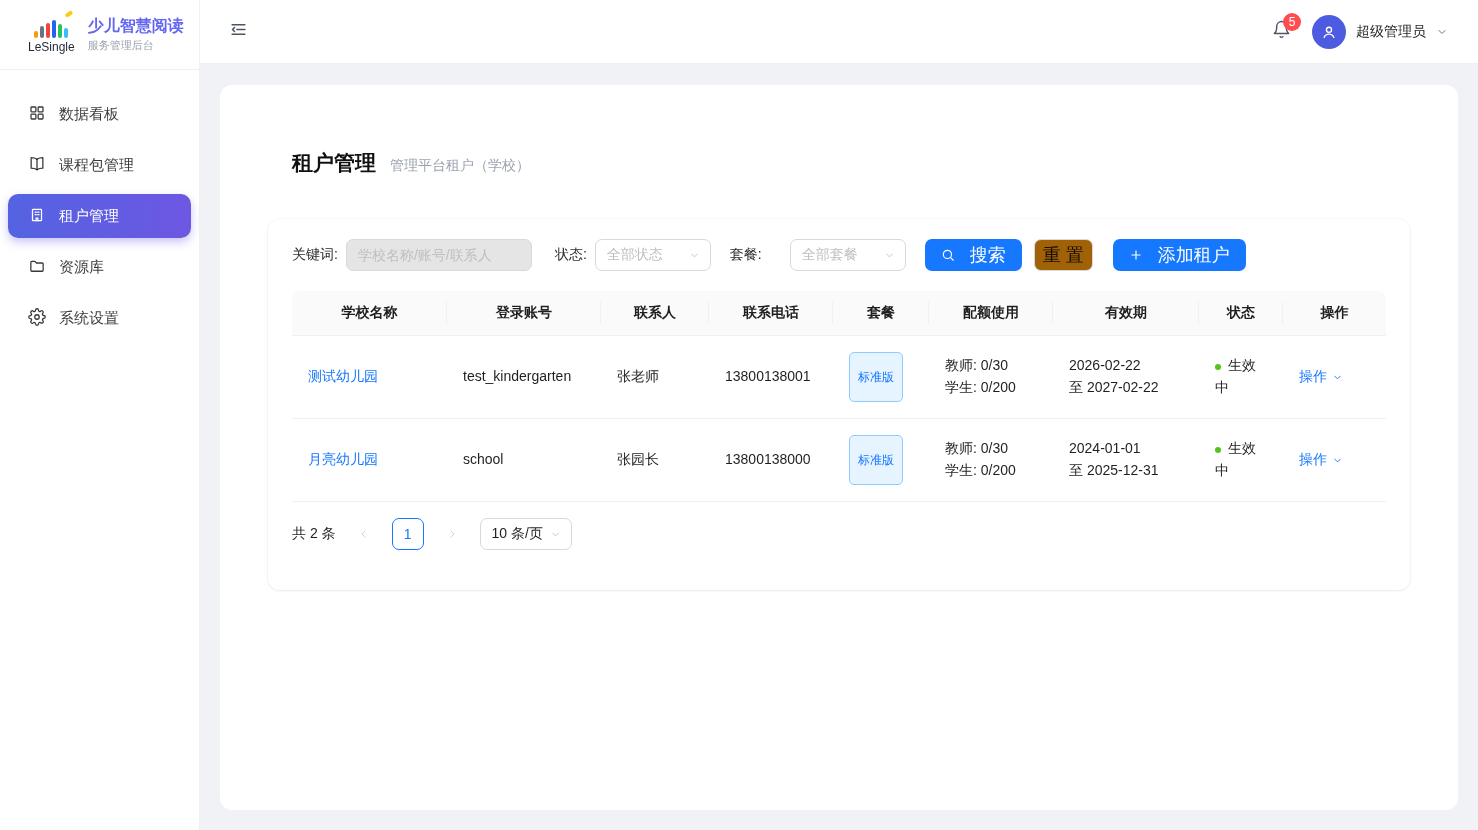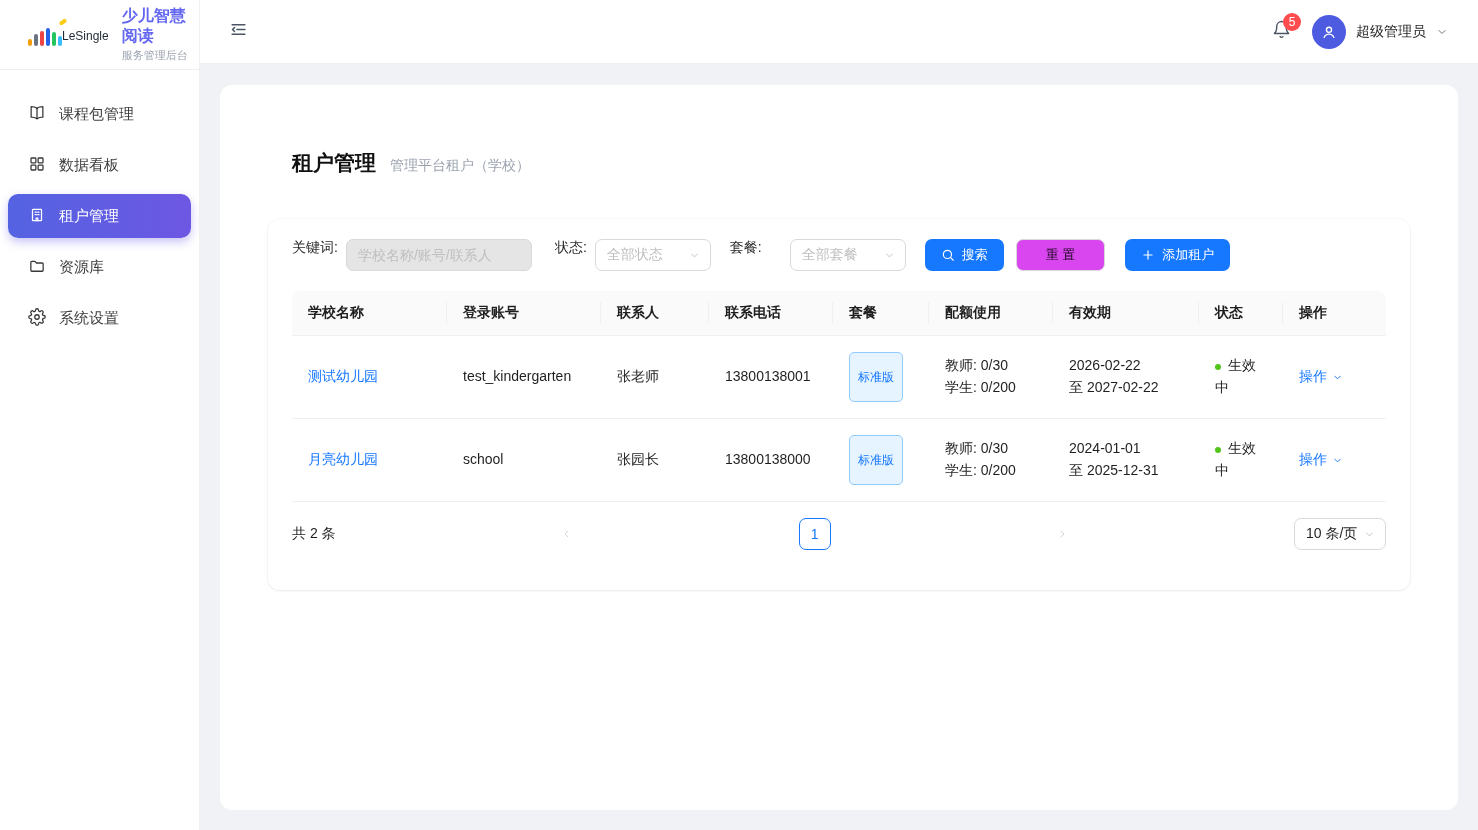--- a/index.html
+++ b/index.html
@@ -2,21 +2,21 @@
 <html><head>
 <meta charset="utf-8">
 <style>
   * { margin:0; padding:0; box-sizing:border-box; }
   html,body { width:1478px; height:830px; font-family:"Liberation Sans","DejaVu Sans",sans-serif; color:rgba(0,0,0,0.88); background:#f0f2f5; overflow:hidden; }
   .app { display:flex; width:100%; height:100%; }
 
   
   .sidebar { width:200px; background:#fff; border-right:1px solid #f0f0f0; flex-shrink:0; display:flex; flex-direction:column; }
   .brand { height:70px; border-bottom:1px solid #f0f0f0; display:flex; align-items:center; padding-left:28px; gap:13px; }
-  .logo-mark { display:flex; flex-direction:row; align-items:center;justify-content:flex-end; }
+  .logo-mark { display:flex; flex-direction:column; align-items:center;justify-content:flex-end; }
   .logo-bars { display:flex; align-items:flex-end; gap:2px; height:22px; position:relative; }
   .logo-bars i { display:block; width:4px; border-radius:2px; }
   .logo-bars .b1{height:7px;background:#f59e0b;}
   .logo-bars .b2{height:12px;background:#6b7280;}
   .logo-bars .b3{height:15px;background:#ef4444;}
   .logo-bars .b4{height:18px;background:#2563eb;}
   .logo-bars .b5{height:14px;background:#22c55e;}
   .logo-bars .b6{height:10px;background:#38bdf8;}
   .logo-leaf { position:absolute; right:-5px; top:-4px; width:8px; height:4px; background:#facc15; border-radius:3px; transform:rotate(-35deg); }
   .logo-word { font-size:12px; color:#1f2937; margin-top:2px; letter-spacing:0; }
@@ -45,52 +45,52 @@
 
   .content { flex:1; padding:21px 20px 20px 20px; overflow:hidden; }
   .card { background:#fff; border-radius:12px; height:100%; padding:64px 48px 0 48px; }
   .page-head { display:flex; align-items:baseline; gap:14px; padding-left:24px; margin-bottom:42px; }
   .page-title { font-size:21px; font-weight:bold; color:#111; }
   .page-sub { font-size:14px; color:#9ca3af; }
 
   .panel { background:#fff; border-radius:12px; box-shadow:0 1px 3px rgba(0,0,0,0.07), 0 0 0 1px rgba(0,0,0,0.02); padding:20px 24px 40px 24px; }
 
   
-  .filters { display:flex; align-items:flex-start; margin-bottom:20px; }
+  .filters { display:flex; align-items:center; margin-bottom:20px; }
   .f-label { font-size:14px; color:rgba(0,0,0,0.85); margin-right:8px; white-space:nowrap; }
   .text-input { width:186px; height:32px; border:1px solid #d9d9d9; border-radius:7px; padding:0 11px; font-size:14px; font-family:inherit; color:rgba(0,0,0,0.88); background:#e5e5e5; }
   .text-input::placeholder { color:#bfbfbf; }
   .select { height:32px; border:1px solid #d9d9d9; border-radius:7px; background:#fff; display:flex; align-items:center; justify-content:space-between; padding:0 10px 0 11px; font-size:14px; color:#bfbfbf; cursor:pointer; }
   .select .caret { stroke:#bfbfbf; width:11px; height:11px; }
   .sel-status { width:116px; margin-right:19px; }
   .sel-plan { width:116px; margin-right:19px;margin-left:20px; }
   .gap-a { margin-right:23px; }
-  .btn { height:32px; border-radius:7px; font-size:13px; font-family:inherit; display:flex; align-items:center; justify-content:center; gap:7px; cursor:pointer; border:none; white-space:nowrap; }
+  .btn { height:32px; border-radius:7px; font-size:18px; font-family:inherit; display:flex; align-items:center; justify-content:center; gap:15px; cursor:pointer; border:none; white-space:nowrap; }
   .btn svg { width:14px; height:14px; stroke:currentColor; fill:none; stroke-width:2; stroke-linecap:round; }
   .btn-primary { background:#1677ff; color:#fff; padding:0 16px; }
-  .btn-default { background:#d946ef; color:rgba(0,0,0,0.88); border:1px solid #d9d9d9; padding:0 29px; margin-left:12px; }
+  .btn-default { background:#a16207; color:rgba(0,0,0,0.88); border:1px solid #d9d9d9; padding:0 8px; margin-left:12px; }
   .btn-add { margin-left:20px; padding:0 16px; }
 
   
   table { width:100%; border-collapse:separate; border-spacing:0; table-layout:fixed; font-size:14px; }
-  th { background:#fafafa; font-weight:bold; text-align:left; padding:13px 16px; color:rgba(0,0,0,0.88); position:relative; border-bottom:1px solid #f0f0f0; }
+  th { background:#fafafa; font-weight:bold; text-align:center; padding:13px 16px; color:rgba(0,0,0,0.88); position:relative; border-bottom:1px solid #f0f0f0; }
   th:first-child { border-top-left-radius:8px; }
   th:last-child { border-top-right-radius:8px; }
   th:not(:last-child)::after { content:""; position:absolute; right:0; top:50%; transform:translateY(-50%); width:1px; height:22px; background:#f0f0f0; }
   td { padding:16px; border-bottom:1px solid #f0f0f0; vertical-align:middle; line-height:1.55; }
   .link { color:#1677ff; text-decoration:none; cursor:pointer; }
   .tag { display:inline-block; font-size:12px; color:#1677ff; background:#e6f4ff; border:1px solid #91caff; border-radius:5px; padding:15px 8px; line-height:1.5; }
   .quota div, .validity div { white-space:nowrap; }
   .status-cell { width:50px; }
   .status-dot { display:inline-block; width:6px; height:6px; border-radius:50%; background:#52c41a; margin-right:7px; vertical-align:middle; }
   .op-link { color:#1677ff; display:inline-flex; align-items:center; gap:5px; cursor:pointer; }
   .op-link .caret { stroke:#1677ff; width:11px; height:11px; }
 
   
-  .pagination { display:flex; align-items:center; justify-content:space-between; gap:14px; margin-top:16px; }
+  .pagination { display:flex; align-items:center; justify-content:flex-start; gap:14px; margin-top:16px; }
   .pg-total { font-size:14px; }
   .pg-arrow { width:28px; height:28px; display:flex; align-items:center; justify-content:center; cursor:pointer; color:#d0d3d8; }
   .pg-arrow svg { width:12px; height:12px; stroke:currentColor; fill:none; stroke-width:2; stroke-linecap:round; stroke-linejoin:round; }
   .pg-page { width:32px; height:32px; border:1px solid #1677ff; color:#1677ff; border-radius:7px; display:flex; align-items:center; justify-content:center; font-size:14px; cursor:pointer; background:#fff; }
   .pg-size { width:92px; height:32px; color:rgba(0,0,0,0.88); }
 </style>
 </head>
 <body>
 
 <div class="app">
@@ -112,36 +112,36 @@
       <div class="brand-text">
         <div class="t">少儿智慧阅读</div>
         <div class="s">服务管理后台</div>
       </div>
     </div>
 
     <nav class="nav">
       <div class="nav-item">
         <span>
           <svg viewBox="0 0 24 24">
-              <path d="M12 5.6C10 4.2 7.6 3.6 4.2 3.6v14c3.4 0 5.8.6 7.8 2 2-1.4 4.4-2 7.8-2v-14c-3.4 0-5.8.6-7.8 2z"></path>
-              <line x1="12" y1="5.6" x2="12" y2="19.6"></line>
-            </svg>
-        </span>
-        <span>课程包管理</span>
-      </div>
-      <div class="nav-item">
-        <span>
-          <svg viewBox="0 0 24 24">
               <rect x="4" y="4" width="6.5" height="6.5" rx="1"></rect>
               <rect x="13.5" y="4" width="6.5" height="6.5" rx="1"></rect>
               <rect x="4" y="13.5" width="6.5" height="6.5" rx="1"></rect>
               <rect x="13.5" y="13.5" width="6.5" height="6.5" rx="1"></rect>
             </svg>
         </span>
         <span>数据看板</span>
+      </div>
+      <div class="nav-item">
+        <span>
+          <svg viewBox="0 0 24 24">
+              <path d="M12 5.6C10 4.2 7.6 3.6 4.2 3.6v14c3.4 0 5.8.6 7.8 2 2-1.4 4.4-2 7.8-2v-14c-3.4 0-5.8.6-7.8 2z"></path>
+              <line x1="12" y1="5.6" x2="12" y2="19.6"></line>
+            </svg>
+        </span>
+        <span>课程包管理</span>
       </div>
       <div class="nav-item active">
         <span>
           <svg viewBox="0 0 24 24">
               <rect x="6" y="4.5" width="12" height="15" rx="1"></rect>
               <path d="M9.5 8.2h1.6M13 8.2h1.6M9.5 11.6h1.6M13 11.6h1.6M10.8 19.5v-3.4h2.4v3.4"></path>
             </svg>
         </span>
         <span>租户管理</span>
       </div>

